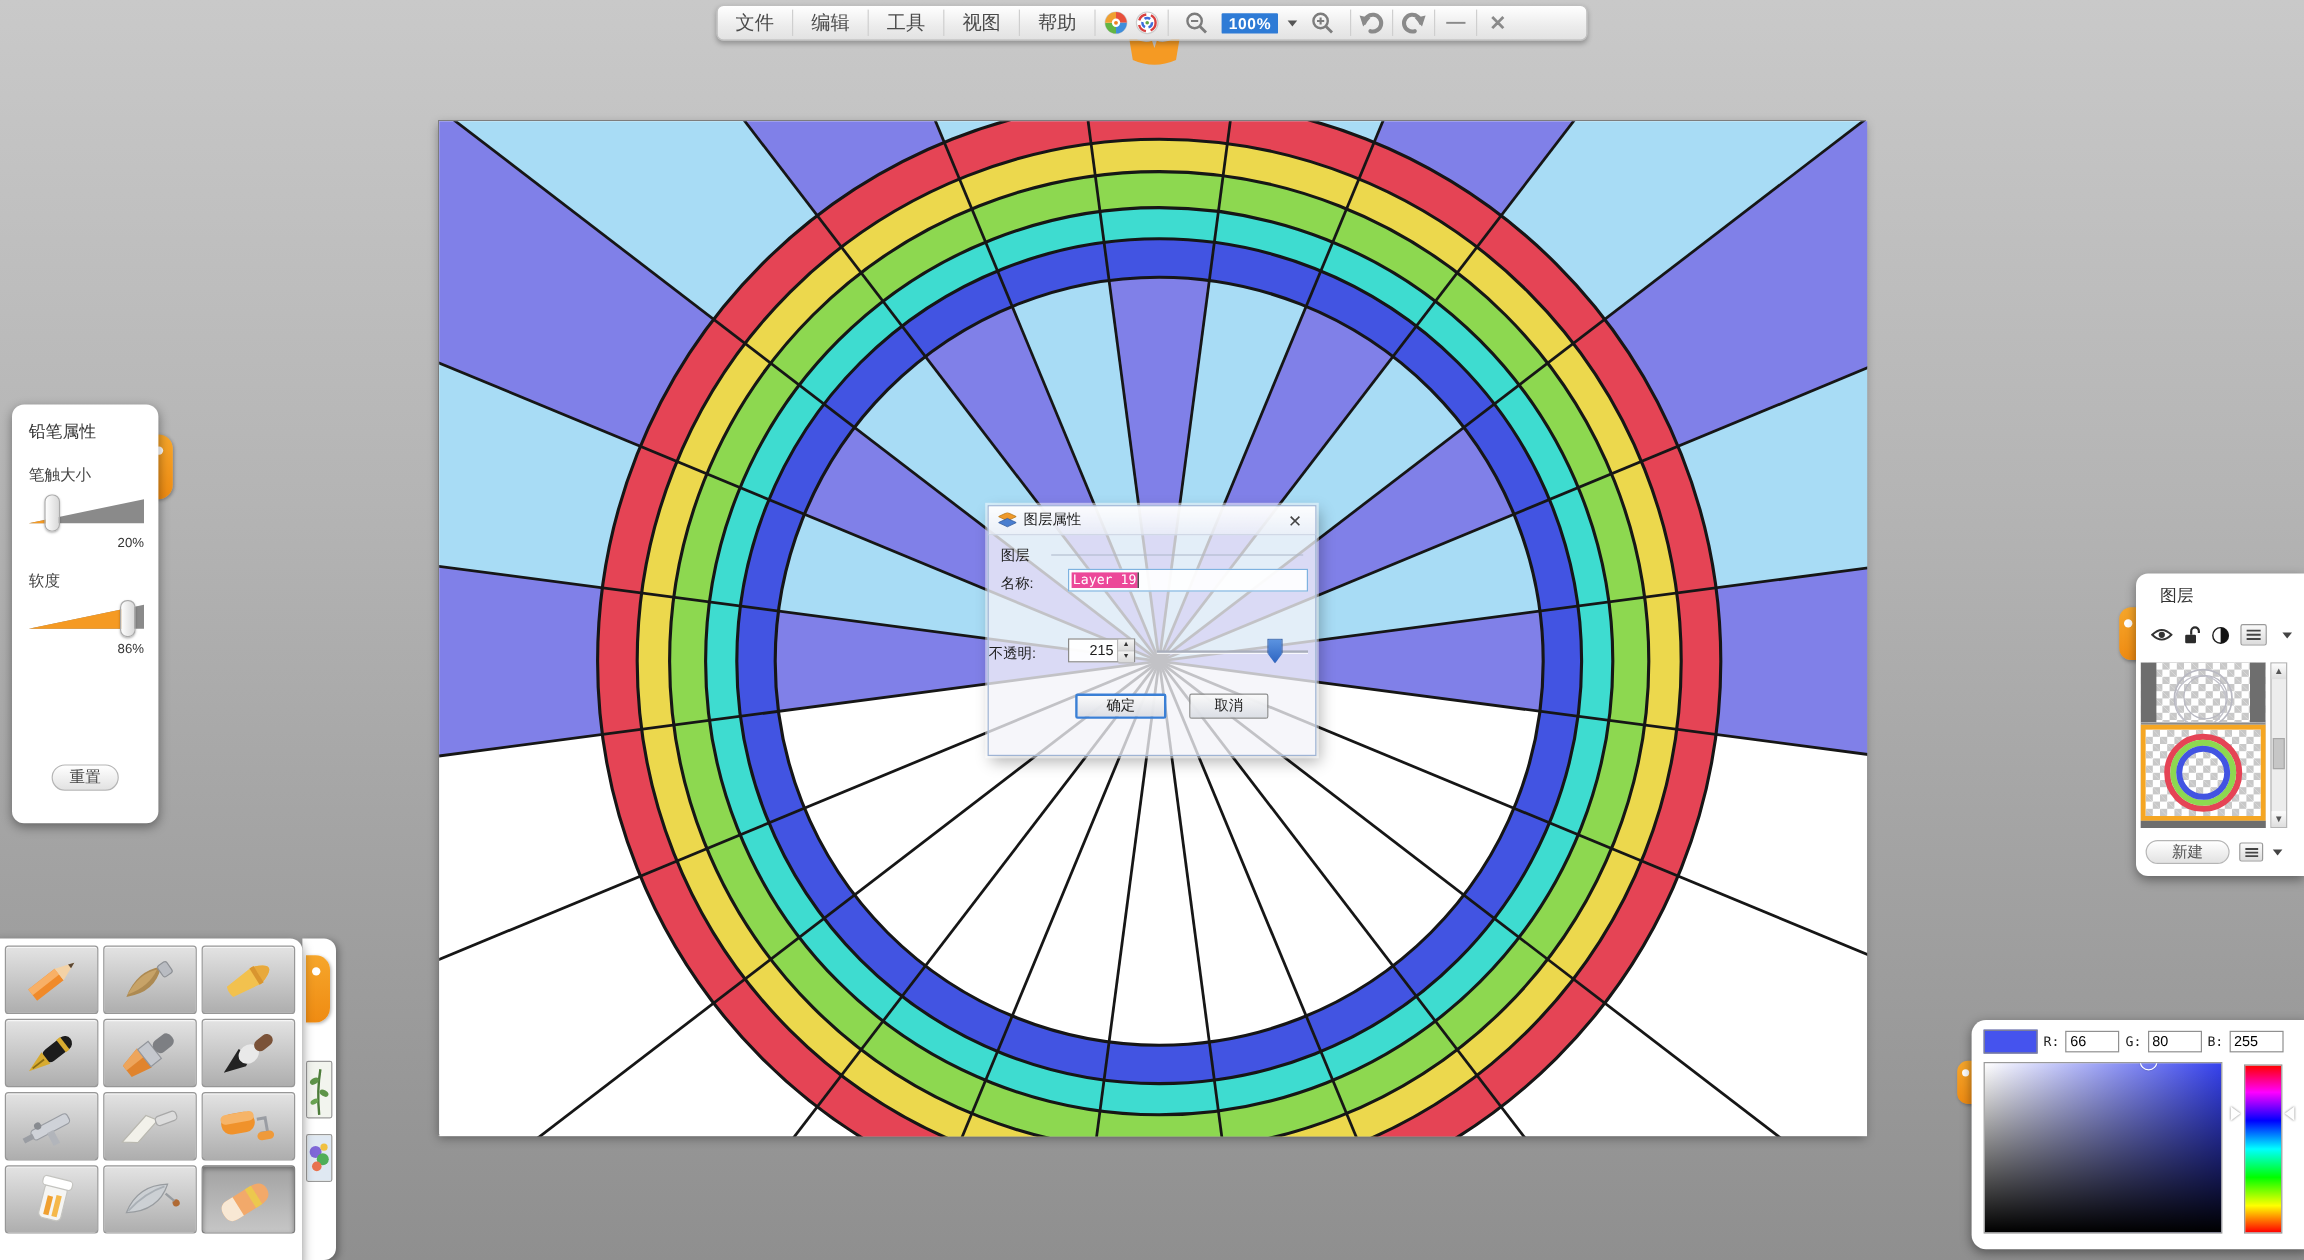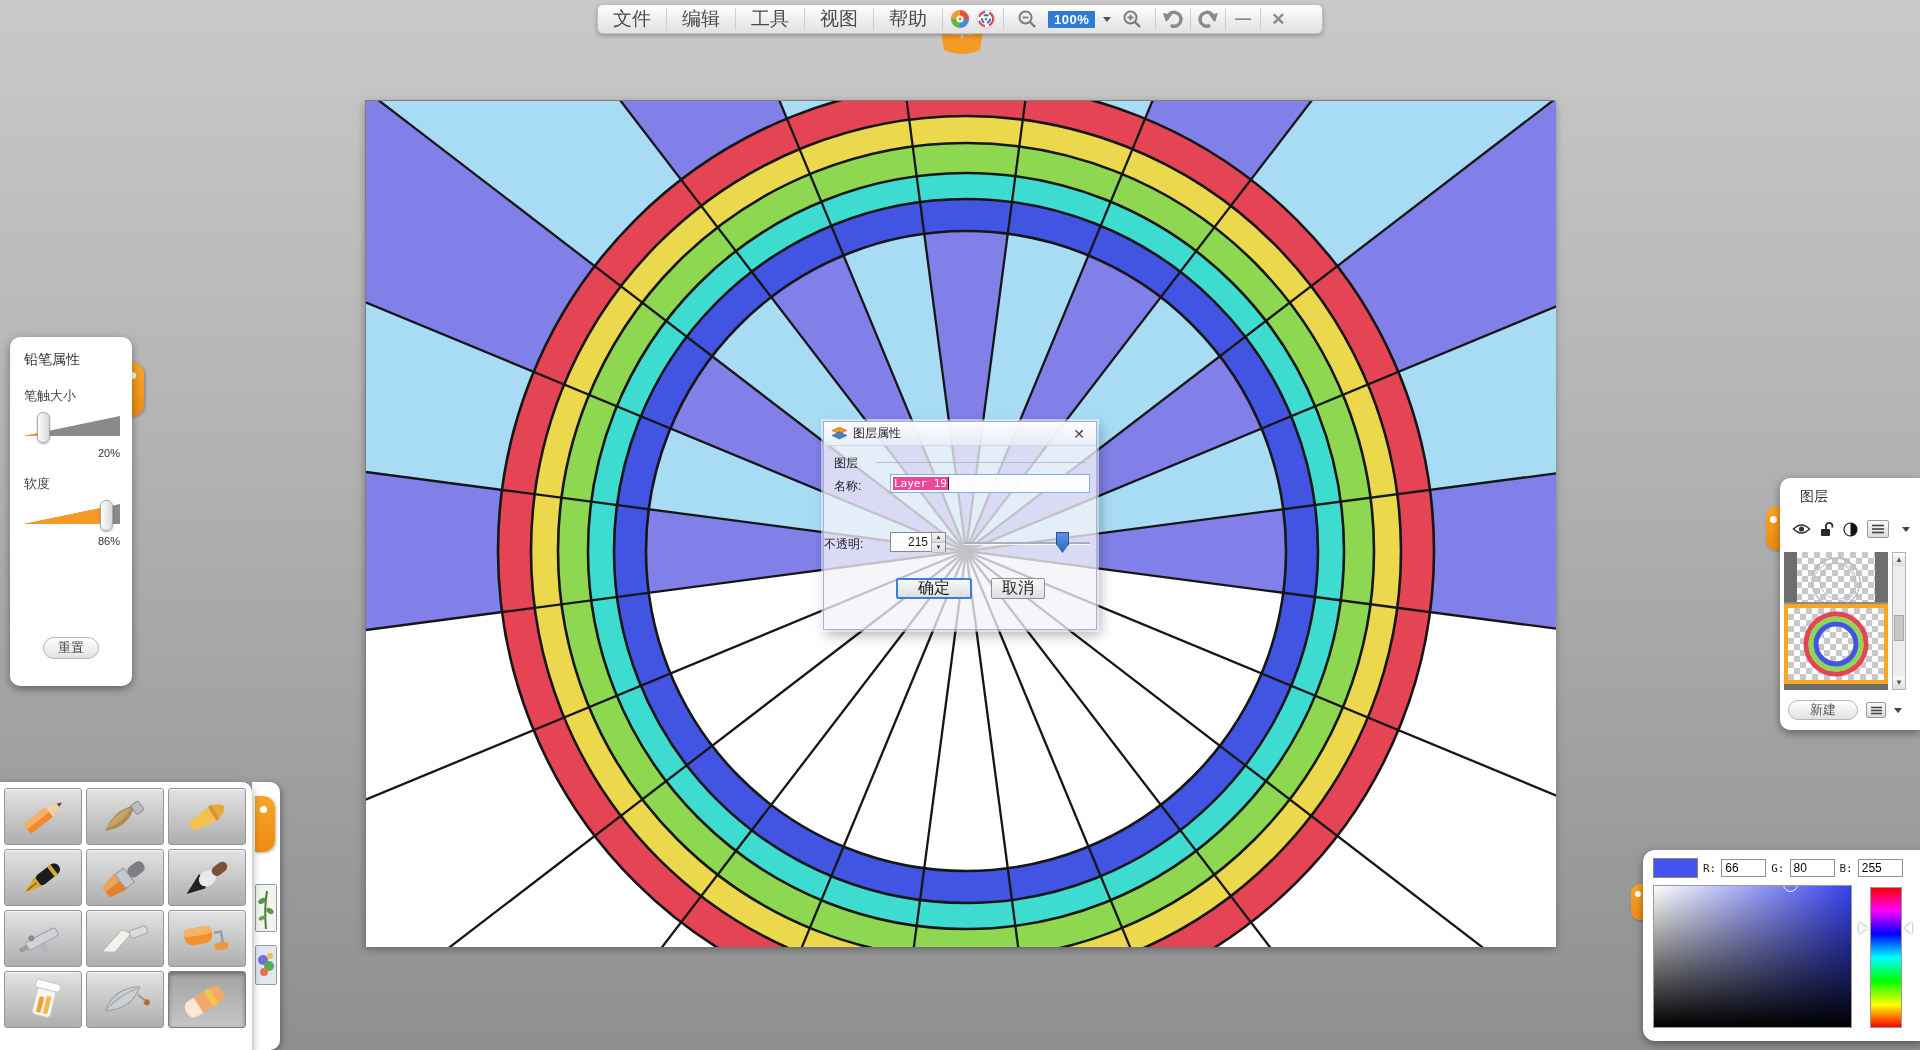--- a/index.html
+++ b/index.html
@@ -6,21 +6,21 @@
   html,body { width:1920px; height:1050px; overflow:hidden;
     font-family:"Liberation Sans", sans-serif; }
   body { background:linear-gradient(180deg,#c9c9c9 0%,#b4b4b4 40%,#8f8f8f 100%); position:relative; }
 
   
   .toolbar { position:absolute; left:597px; top:4px; width:726px; height:30px;
     background:linear-gradient(180deg,#ffffff,#ececec 60%,#e2e2e2);
     border:1px solid #bfbfbf; border-radius:6px;
     box-shadow:0 2px 4px rgba(0,0,0,0.25);
     display:flex; align-items:center; z-index:30; }
-  .menu-item { padding:0 15px; font-size:19px; color:#4a4a4a; height:100%;
+  .menu-item { padding:0 15px; font-size:16px; color:#4a4a4a; height:100%;
     display:flex; align-items:center; cursor:default; }
   .tb-sep { width:1px; height:22px; background:#cfcfcf; }
   .tb-group { display:flex; align-items:center; height:100%; padding:0 6px; gap:4px; }
   .zoom-box { background:#2e7bd6; color:#fff; font-size:13px; font-weight:bold;
     padding:1px 6px; border-radius:1px; letter-spacing:0.5px; }
   .dd-arrow { width:0; height:0; border-left:4px solid transparent; border-right:4px solid transparent;
     border-top:5px solid #555; margin-left:4px; }
   .tb-btn { width:34px; height:26px; display:flex; align-items:center; justify-content:center; }
   .mascot-body { position:absolute; left:936px; top:24px; width:52px; height:32px; z-index:25; }
 
@@ -89,25 +89,25 @@
     background:rgba(255,255,255,0.95); border:1px solid #8a8a8a; display:flex; }
   .spin-val { flex:1; text-align:right; padding:2px 3px 0 4px; font-size:12px; }
   .spin-btns { width:14px; display:flex; flex-direction:column; border-left:1px solid #aaa; }
   .spin-btns div { flex:1; background:linear-gradient(180deg,#f4f4f4,#d9d9d9);
     border-bottom:1px solid #bbb; font-size:6px; color:#333; text-align:center; line-height:9px; }
   .dlg-slider-track { position:absolute; left:140px; top:120px; width:126px; height:2px;
     background:#a9aebc; box-shadow:0 1px 0 rgba(255,255,255,0.8); }
   .dlg-slider-thumb { position:absolute; left:232px; top:110px; width:13px; height:21px;
     background:linear-gradient(180deg,#5b93e0,#2f66c2); border:1px solid #24529e;
     clip-path:polygon(0 0,100% 0,100% 58%,50% 100%,0 58%); }
-  .dlg-btn { position:absolute; top:156px; height:21px; font-size:16px; color:#1d1d1d;
+  .dlg-btn { position:absolute; top:156px; height:21px; font-size:12px; color:#1d1d1d;
     background:linear-gradient(180deg,rgba(250,250,250,0.95),rgba(218,221,228,0.95));
     display:flex; align-items:center; justify-content:center;text-align:right; }
   .dlg-ok { left:72px; width:76px; border:2px solid #3a7fd5; border-radius:2px; }
-  .dlg-cancel { left:167px; width:54px; border:1px solid #8e8f8f; border-radius:2px; }
+  .dlg-cancel { left:167px; width:66px; border:1px solid #8e8f8f; border-radius:2px; }
 
   
   .layers-panel { left:1780px; top:478px; width:140px; height:252px; border-radius:10px 0 0 10px;
     padding:10px 0 0 10px; }
   .layers-title { font-size:14px; color:#333; margin-bottom:14px; margin-left:10px; }
   .layer-iconrow { display:flex; align-items:center; gap:9px; margin-left:2px; margin-bottom:8px; }
   .mini-btn { border:1px solid #999; background:linear-gradient(180deg,#fafafa,#dcdcdc);
     border-radius:2px; display:flex; align-items:center; justify-content:center; }
   .thumb-col { position:absolute; left:4px; top:74px; width:104px; height:138px; background:#8b8b8b; }
   .checker { background-color:#fff; background-image:

